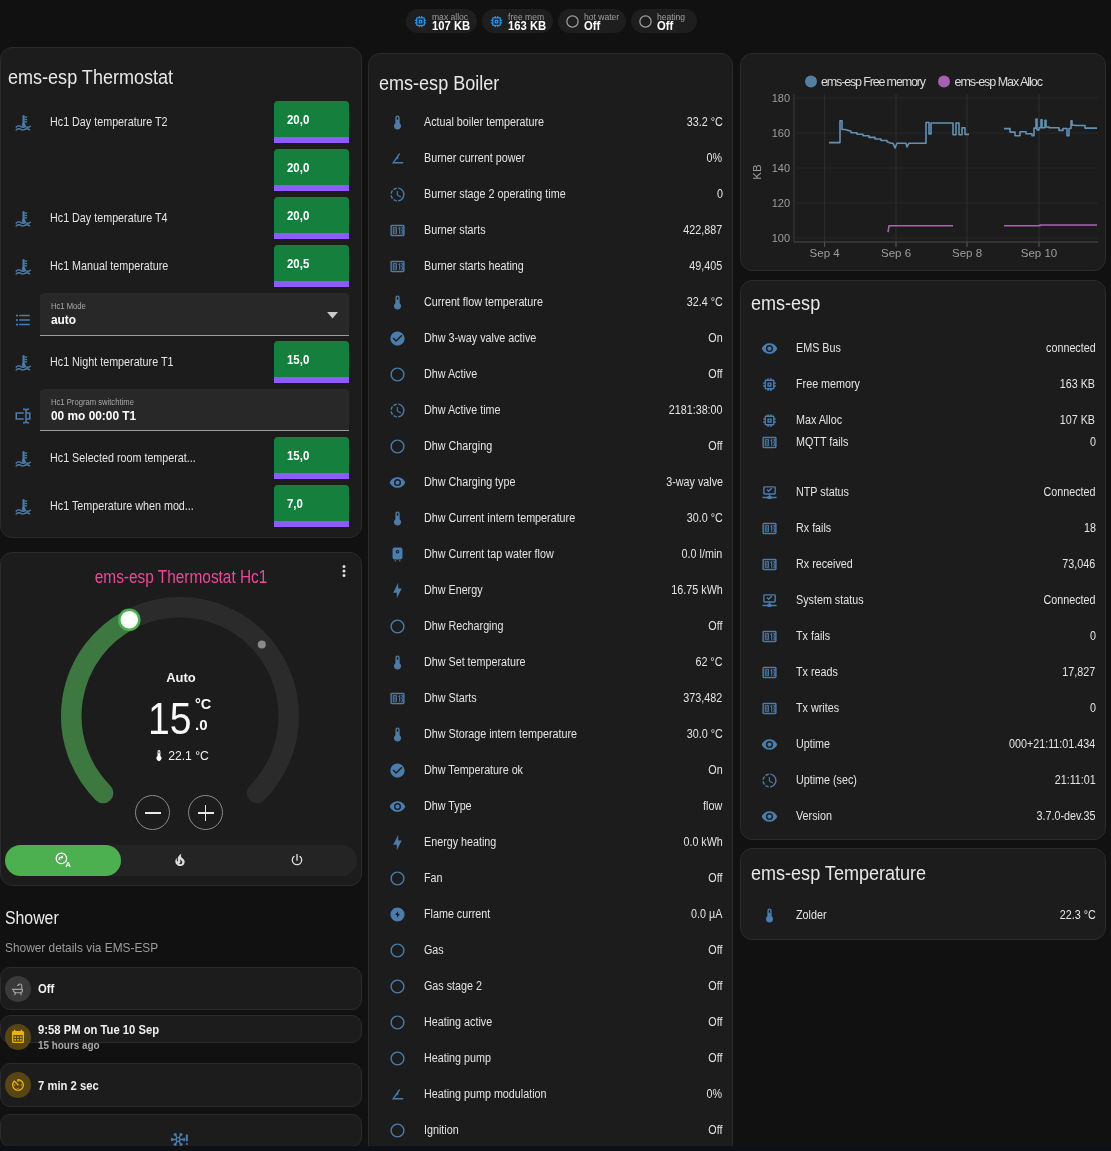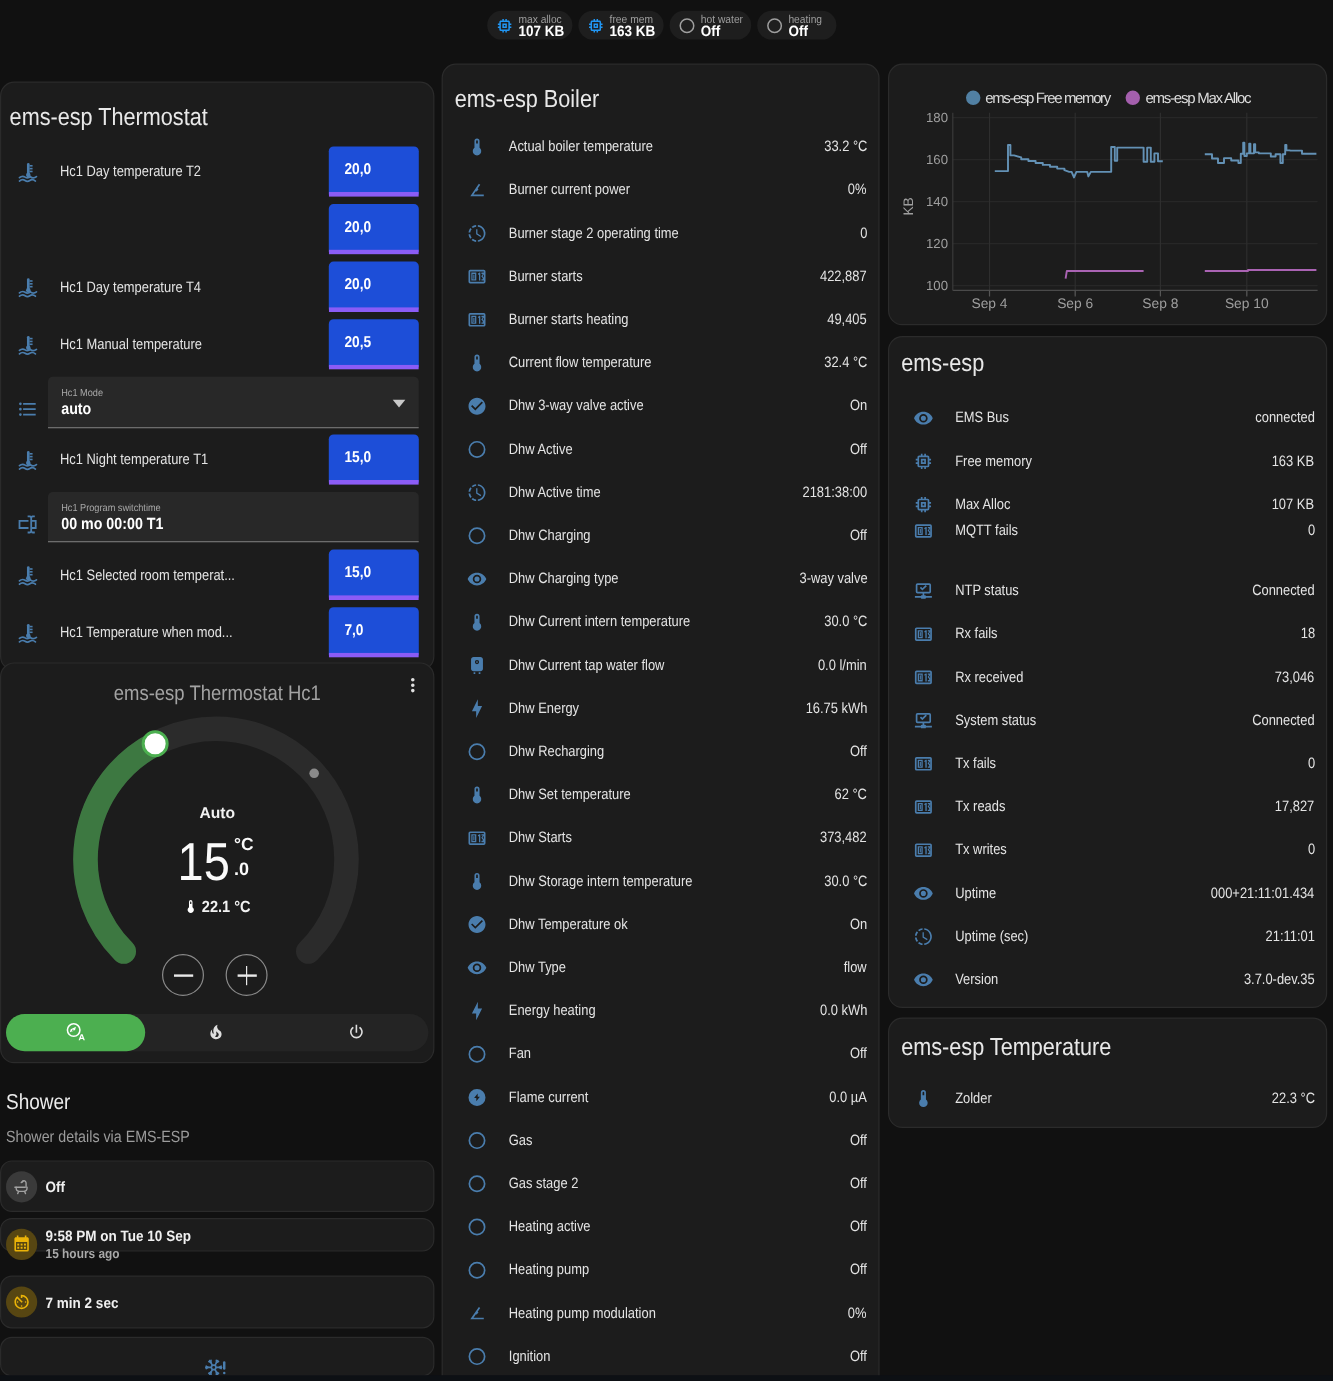--- a/index.html
+++ b/index.html
@@ -12,21 +12,21 @@
 .row .ric { width:24px; height:24px; margin-left:16px; flex:none; display:flex; align-items:center; justify-content:center; }
 .row.aro .ric { margin-left:10px; }
 .row .rname { margin-left:15px; font-size:12.5px; color:#e4e4e4; white-space:nowrap; transform:scaleX(0.86); transform-origin:0 50%; }
 .row .rval { margin-left:auto; margin-right:9.5px; font-size:12.5px; color:#e4e4e4; white-space:nowrap; transform:scaleX(0.86); transform-origin:100% 50%; }
 svg.i { display:block; }
 .chip { position:absolute; top:9px; height:24px; background:#1e1e1e; border-radius:12px; display:flex; align-items:center; }
 .chip .cic { margin-left:7px; width:15px; height:15px; flex:none; }
 .chip .ctxt { margin-left:4px; margin-right:10px; margin-top:2.5px; line-height:1; white-space:nowrap; transform:scaleX(0.9); transform-origin:0 50%; }
 .chip .clab { font-size:9.5px; height:7.5px; color:#9e9e9e; display:block; }
 .chip .cval { font-size:12.5px; font-weight:bold; color:#fff; display:block; }
-.nbox { position:absolute; width:75px; height:42px; background:#1d4ed8; border-radius:4px 4px 0 0; border-bottom:4px solid #8b5cf6; }
+.nbox { position:absolute; width:75px; height:42px; background:#15803d; border-radius:4px 4px 0 0; border-bottom:6px solid #8b5cf6; }
 .nbox span { position:absolute; left:13px; top:11px; font-size:13px; font-weight:bold; color:#fff; transform:scaleX(0.88); transform-origin:0 0; }
 .wfield { position:absolute; left:39px; right:12px; background:#282828; border-radius:4px 4px 0 0; border-bottom:1px solid #9c9c9c; }
 .wfield .flab { position:absolute; left:11px; top:7.5px; font-size:8.5px; color:#a8a8a8; transform:scaleX(0.9); transform-origin:0 0; }
 .wfield .fval { position:absolute; left:11px; top:18.5px; font-size:13.5px; font-weight:bold; color:#fff; transform:scaleX(0.88); transform-origin:0 0; }
 </style>
 </head>
 <body>
 <svg width="0" height="0" style="position:absolute;">
     <defs>
 <symbol id="ic-thermo" viewBox="0 0 24 24">
@@ -175,21 +175,21 @@
   </div>
 <div class="chip" style="left:631px; width:66px;">
     <svg class="i cic" viewBox="0 0 24 24" fill="#9e9e9e">
       <use href="#ic-radioblank"></use>
     </svg>
     <span class="ctxt">
       <span class="clab">heating</span>
       <span class="cval">Off</span>
     </span>
   </div>
-<div class="card" style="left:0px; top:68px; width:362px; height:491px;">
+<div class="card" style="left:0px; top:47px; width:362px; height:491px;">
     <div class="ctitle" style="top:17px; left:6.5px;">ems-esp Thermostat</div>
     <div class="row aro" style="top:53px; height:42px;">
       <span class="ric">
         <svg class="i" width="19" height="19" fill="#4a7dad" style="color:#4a7dad">
           <use href="#ic-coolant"></use>
         </svg>
       </span>
       <span class="rname">Hc1 Day temperature T2</span>
     </div>
     <div class="nbox" style="left:273px; top:53px;">
@@ -273,37 +273,37 @@
           <use href="#ic-coolant"></use>
         </svg>
       </span>
       <span class="rname">Hc1 Temperature when mod...</span>
     </div>
     <div class="nbox" style="left:273px; top:437px;">
       <span>7,0</span>
     </div>
   </div>
 <div class="card" style="left:0px; top:552px; width:362px; height:334px;">
-<div style="position:absolute; left:0; right:0; top:14px; text-align:center; font-size:17.5px; color:#a3a3a3;"><span style="display:inline-block; transform:scaleX(0.88);">ems-esp Thermostat Hc1</span></div>
+<div style="position:absolute; left:0; right:0; top:14px; text-align:center; font-size:17.5px; color:#ec4899;"><span style="display:inline-block; transform:scaleX(0.88);">ems-esp Thermostat Hc1</span></div>
 <div style="position:absolute; right:5px; top:6px; width:24px; height:24px; display:flex; align-items:center; justify-content:center;">
  <svg width="18" height="18" viewBox="0 0 24 24" fill="#e0e0e0">
         <path d="M12,16A2,2 0 0,1 14,18A2,2 0 0,1 12,20A2,2 0 0,1 10,18A2,2 0 0,1 12,16M12,10A2,2 0 0,1 14,12A2,2 0 0,1 12,14A2,2 0 0,1 10,12A2,2 0 0,1 12,10M12,4A2,2 0 0,1 14,6A2,2 0 0,1 12,8A2,2 0 0,1 10,6A2,2 0 0,1 12,4Z"></path>
       </svg>
 </div>
 <svg width="360" height="260" viewBox="0 0 360 260" style="position:absolute; left:0; top:0;">
  <path d="M 102.10 239.90 A 108.75 108.75 0 1 1 255.90 239.90" stroke="#2b2b2b" stroke-width="20.5" fill="none" stroke-linecap="round"></path>
  <path d="M 102.10 239.90 A 108.75 108.75 0 0 1 128.28 66.80" stroke="#3d7841" stroke-width="20.5" fill="none" stroke-linecap="round"></path>
  <circle cx="260.8" cy="91.4" r="4" fill="#8a8a8a"></circle>
  <circle cx="128.3" cy="66.8" r="10" fill="#fff" stroke="#4caf50" stroke-width="2.5"></circle>
 </svg>
 <div style="position:absolute; left:0; right:0; top:117px; text-align:center; font-size:13px; font-weight:bold; color:#f2f2f2;">Auto</div>
 <div style="position:absolute; left:146.5px; top:144px; font-size:44.5px; line-height:1; color:#fafafa; transform:scaleX(0.88); transform-origin:0 0;">15</div>
 <div style="position:absolute; left:194px; top:142.5px; font-size:14.5px; font-weight:bold; color:#fafafa;">°C</div>
 <div style="position:absolute; left:194px; top:163px; font-size:15px; font-weight:bold; color:#fafafa;">.0</div>
-<div style="position:absolute; left:0; right:0; top:194.5px; text-align:center; font-size:13.5px; font-weight:bold; color:#f2f2f2;"><span style="display:inline-block; transform:scaleX(0.9);"><svg width="13" height="13" viewBox="0 0 24 24" fill="#fff" style="vertical-align:-2px;">
+<div style="position:absolute; left:0; right:0; top:194.5px; text-align:center; font-size:13.5px; font-weight:normal; color:#f2f2f2;"><span style="display:inline-block; transform:scaleX(0.9);"><svg width="13" height="13" viewBox="0 0 24 24" fill="#fff" style="vertical-align:-2px;">
           <use href="#ic-thermo"></use>
         </svg> 22.1 °C</span></div>
 <div style="position:absolute; left:133.5px; top:241.5px; width:35px; height:35px; border:1px solid #8a8a8a; border-radius:50%;">
  <div style="position:absolute; left:9px; top:16.5px; width:16px; height:1.8px; background:#e8e8e8;"></div>
     </div>
 <div style="position:absolute; left:186.5px; top:241.5px; width:35px; height:35px; border:1px solid #8a8a8a; border-radius:50%;">
  <div style="position:absolute; left:9px; top:16.5px; width:16px; height:1.8px; background:#e8e8e8;"></div>
  <div style="position:absolute; left:16.1px; top:9.4px; width:1.8px; height:16px; background:#e8e8e8;"></div>
     </div>
 <div style="position:absolute; left:4px; top:292px; right:4px; height:31px; background:#242424; border-radius:16px;">

